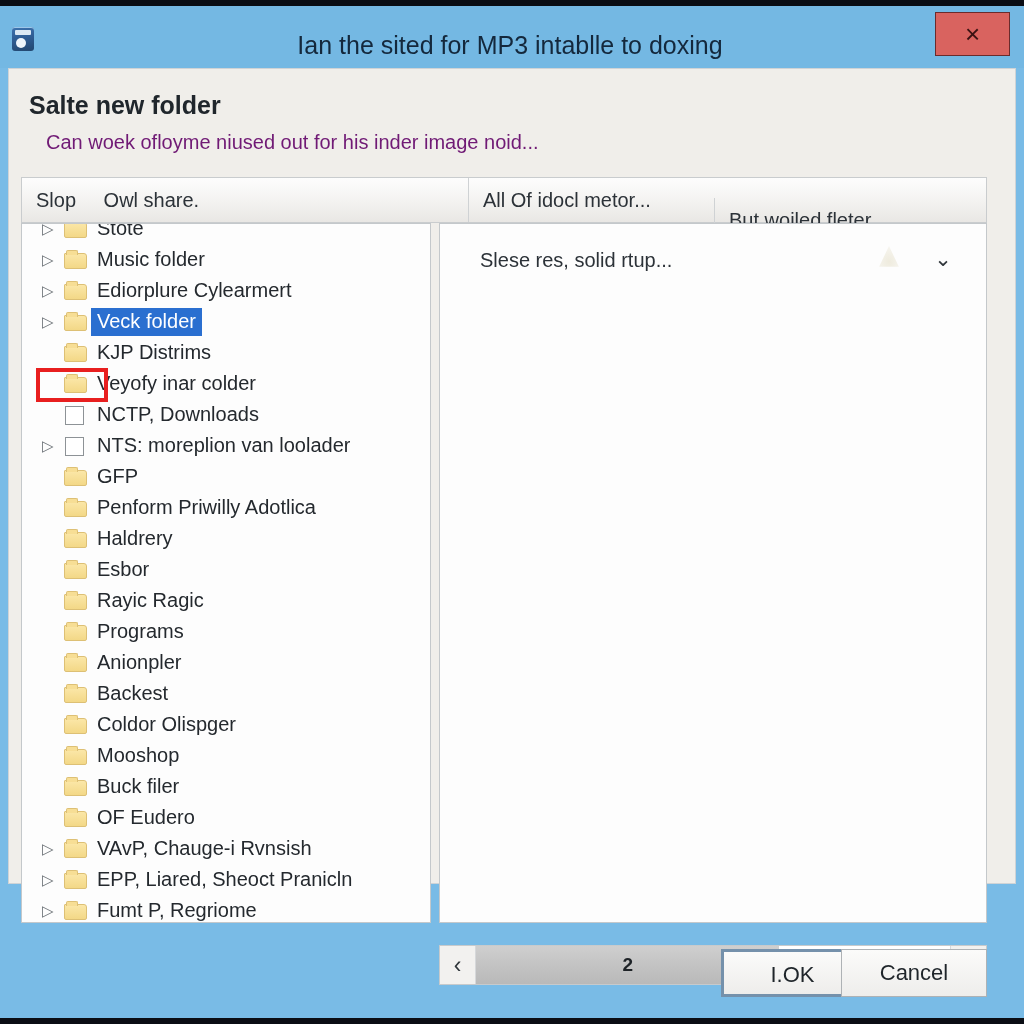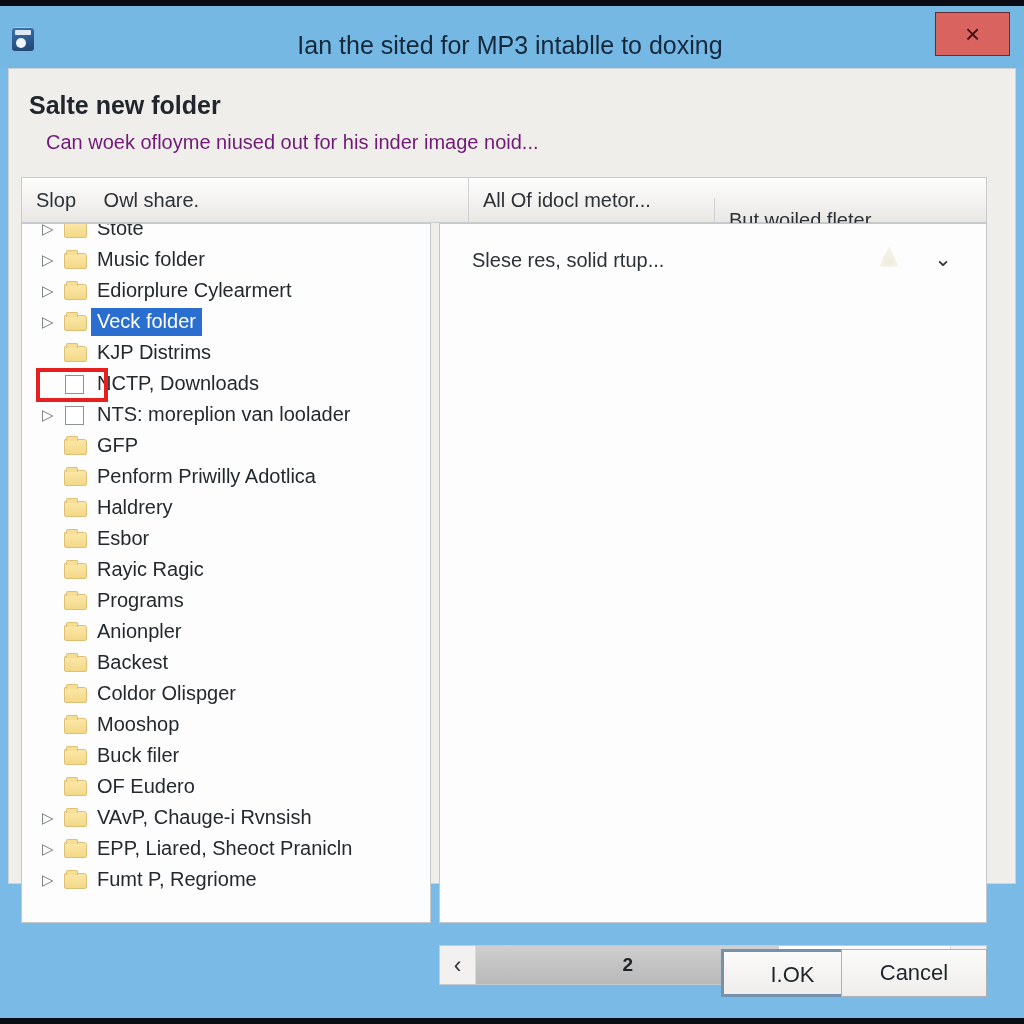--- a/index.html
+++ b/index.html
@@ -191,20 +191,21 @@
     width: 548px; height: 700px;
     background: #fdfdfd;
     border: 1px solid #c4c8cb;
     overflow: hidden;
   }
   #right-row {
     position: absolute; left: 0; top: 14px;
     width: 546px; height: 44px;
     display: flex; align-items: center;
     cursor: pointer;
+    padding-left: 8px;
   }
   #right-row-label {
     margin-left: 32px;
     font-size: 20px; color: #2c3238;
     white-space: nowrap;
   }
   #right-row-icon {
     position: absolute; left: 436px; top: 8px;
     width: 26px; height: 26px;
     background: radial-gradient(ellipse at 50% 60%, #ece8d8 0%, #f4f2ea 60%, #fbfbf9 100%);
@@ -328,20 +329,27 @@
           </div>
           <div class="tree-row">
             <span class="tw empty">▷</span>
             <span class="folder">
               <i></i>
             </span>
             <span class="tree-label">KJP Distrims</span>
           </div>
           <div class="tree-row">
             <span class="tw empty">▷</span>
+            <span class="folder">
+              <i></i>
+            </span>
+            <span class="tree-label">Veyofy inar colder</span>
+          </div>
+          <div class="tree-row">
+            <span class="tw empty">▷</span>
             <span class="cbox">
               <i></i>
             </span>
             <span class="tree-label">NCTP, Downloads</span>
           </div>
           <div class="tree-row">
             <span class="tw">▷</span>
             <span class="cbox">
               <i></i>
             </span>

